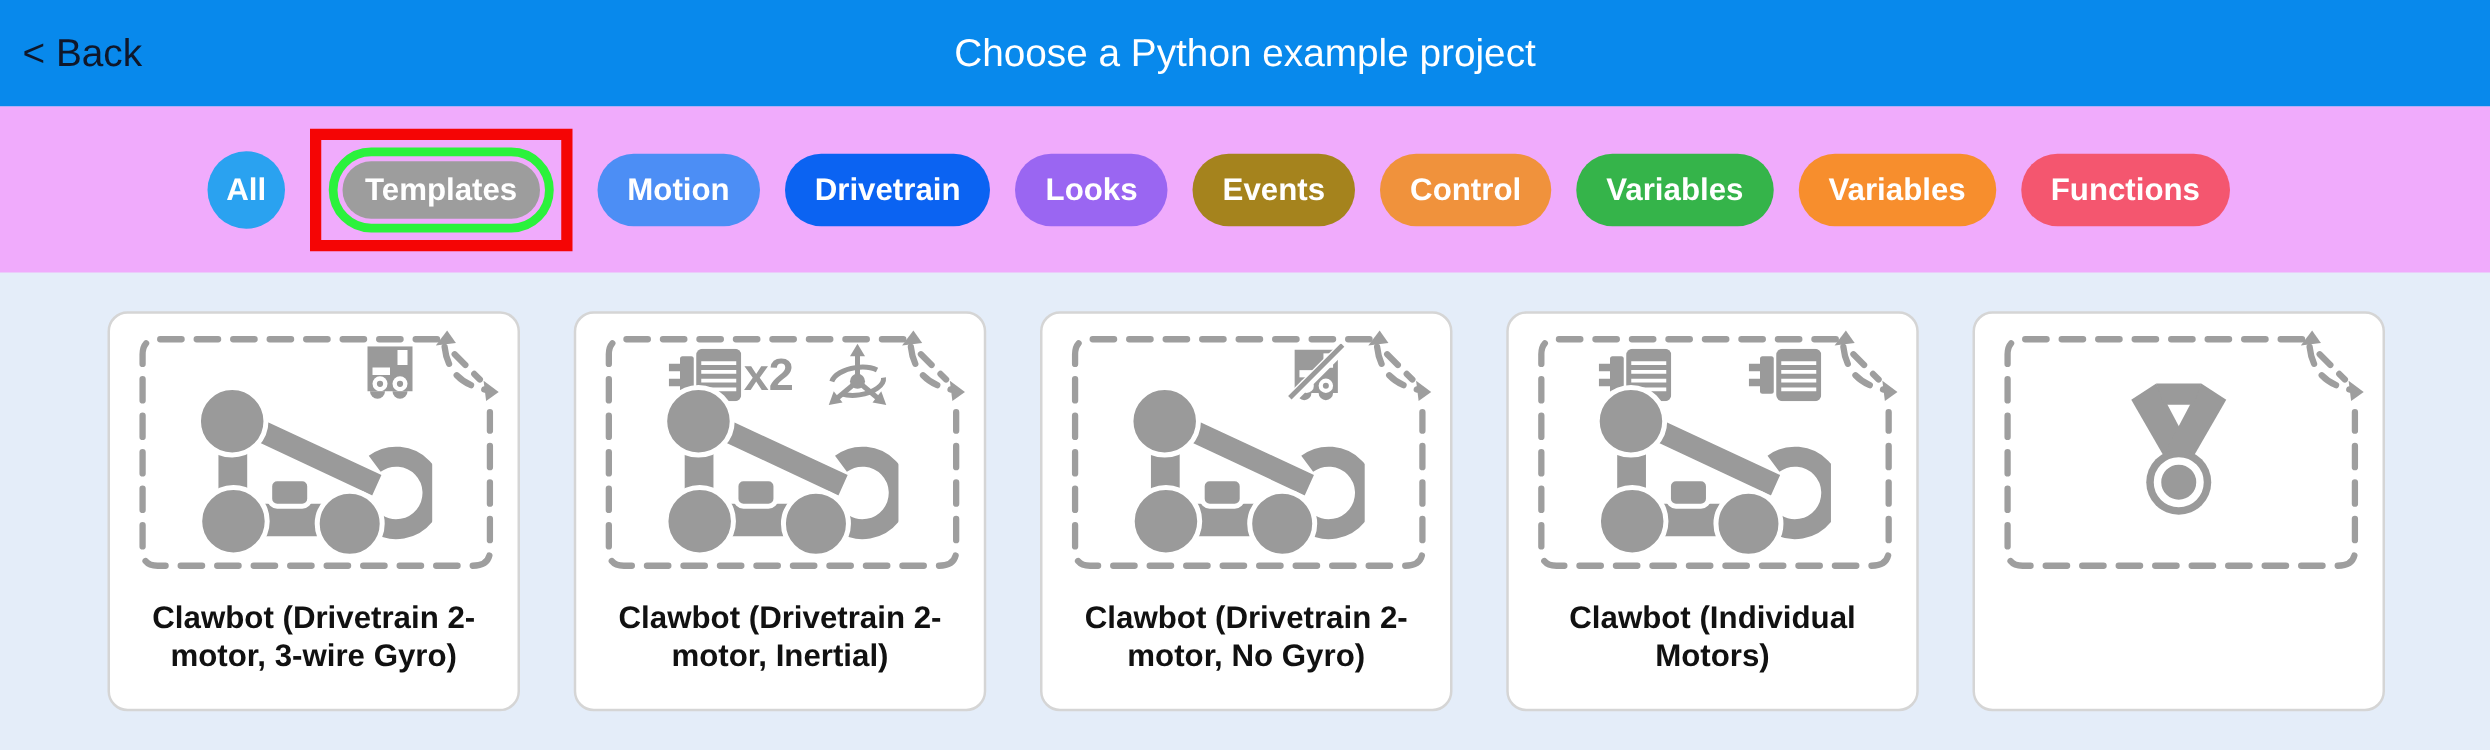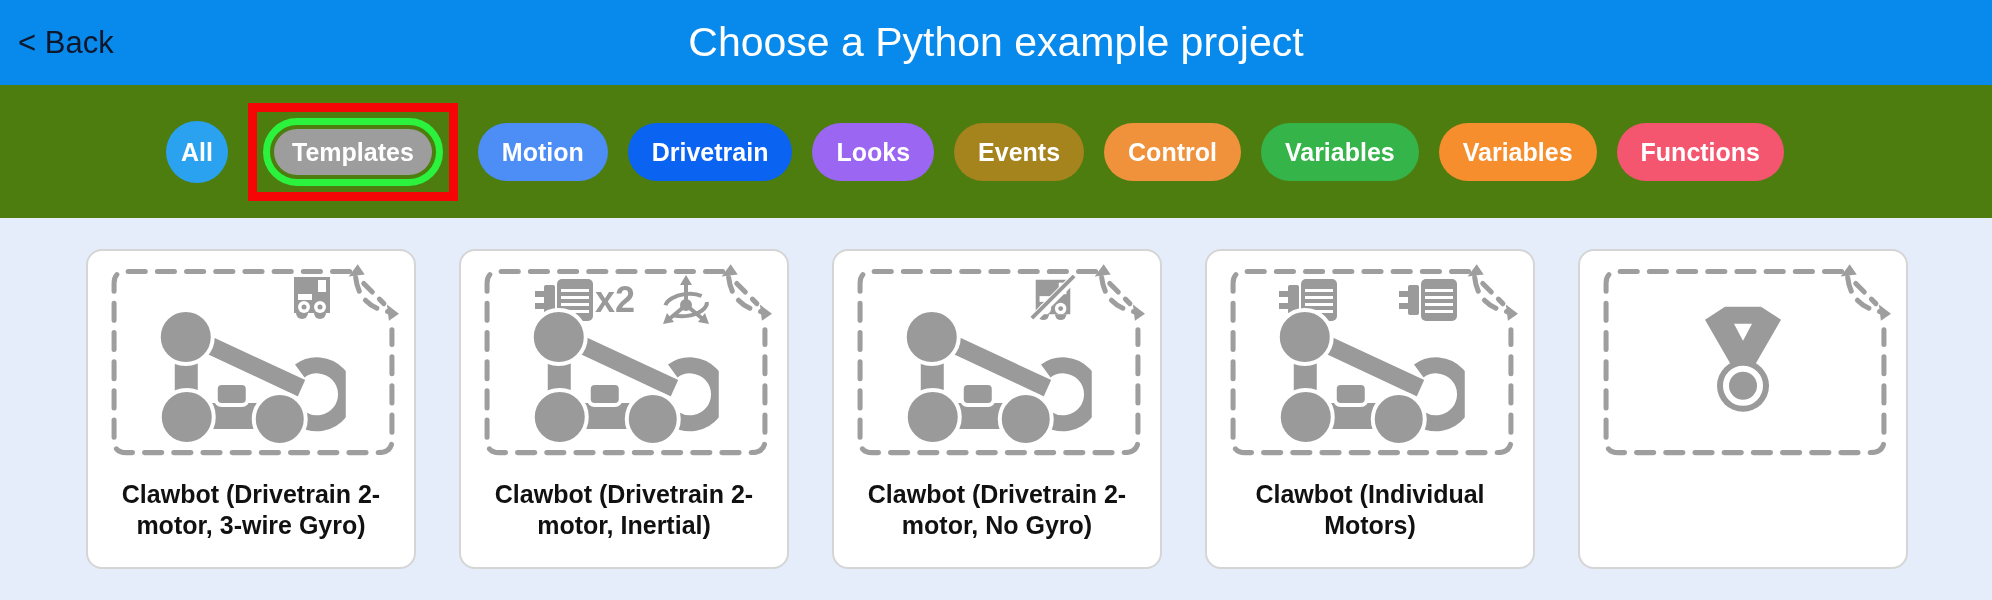--- a/index.html
+++ b/index.html
@@ -25,21 +25,21 @@
     display: flex;
     align-items: center;
     color: #0f172a;
     font-size: 31px;
     cursor: pointer;
   }
   .header-title {
     width: 100%;
     text-align: center;
     color: #ffffff;
-    font-size: 41px;
+    font-size: 31px;
   }
 
   
   .filter-bar {
     height: 133px;
     display: flex;
     align-items: center;
     padding-left: 166px;
     gap: 20px;
   }
@@ -195,21 +195,21 @@
       <circle cx="60" cy="82" r="17" fill="none" stroke="#fff" stroke-width="6"></circle>
     </g>
   </defs>
 </svg>
 
 <div class="header" style="background: rgb(8, 137, 236);">
   <div class="back-button">&lt; Back</div>
   <div class="header-title">Choose a Python example project</div>
 </div>
 
-<div class="filter-bar" style="background: #4d7c0f;">
+<div class="filter-bar" style="background: #f0abfc;">
   <div class="pill pill-all" style="background: rgb(42, 162, 240);">All</div>
 
   <div class="annotation-box" style="border-color: rgb(245, 5, 5);">
     <div class="selection-ring" style="border-color: rgb(43, 242, 60);">
       <div class="pill pill-templates" style="background: rgb(157, 157, 157);">Templates</div>
     </div>
   </div>
 
   <div class="pill" style="background: rgb(76, 142, 245);">Motion</div>
   <div class="pill" style="background: rgb(11, 99, 242);">Drivetrain</div>

